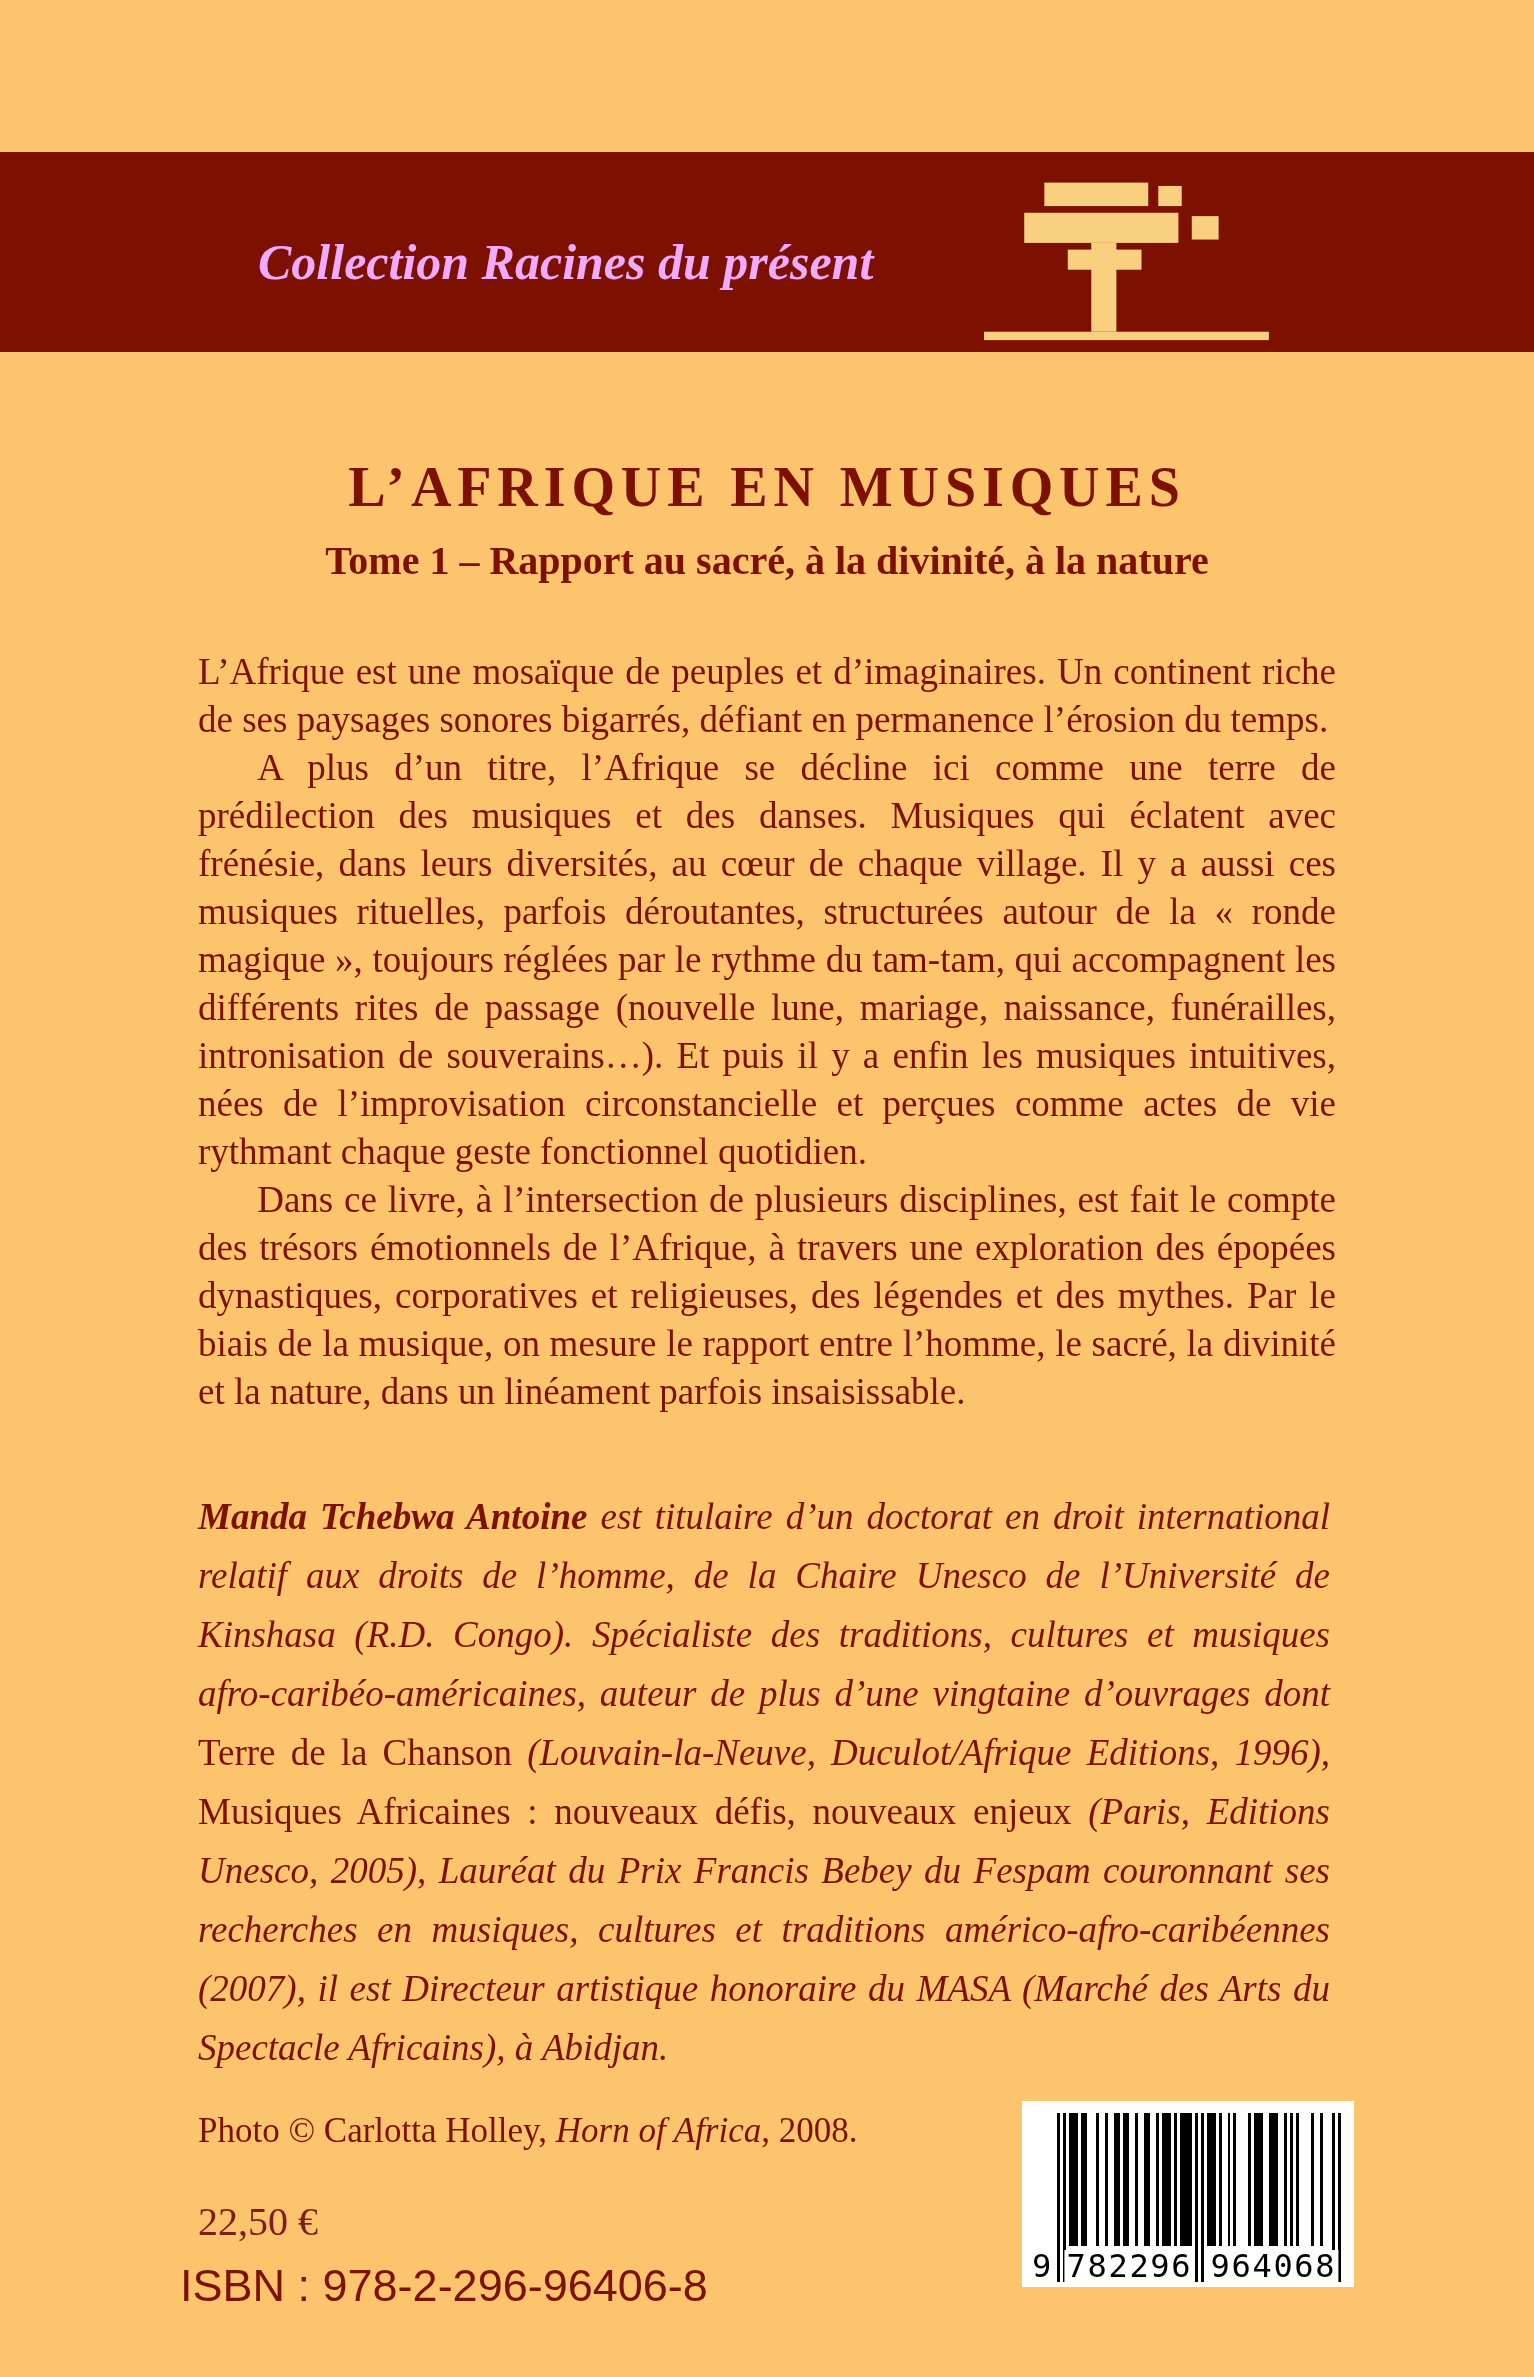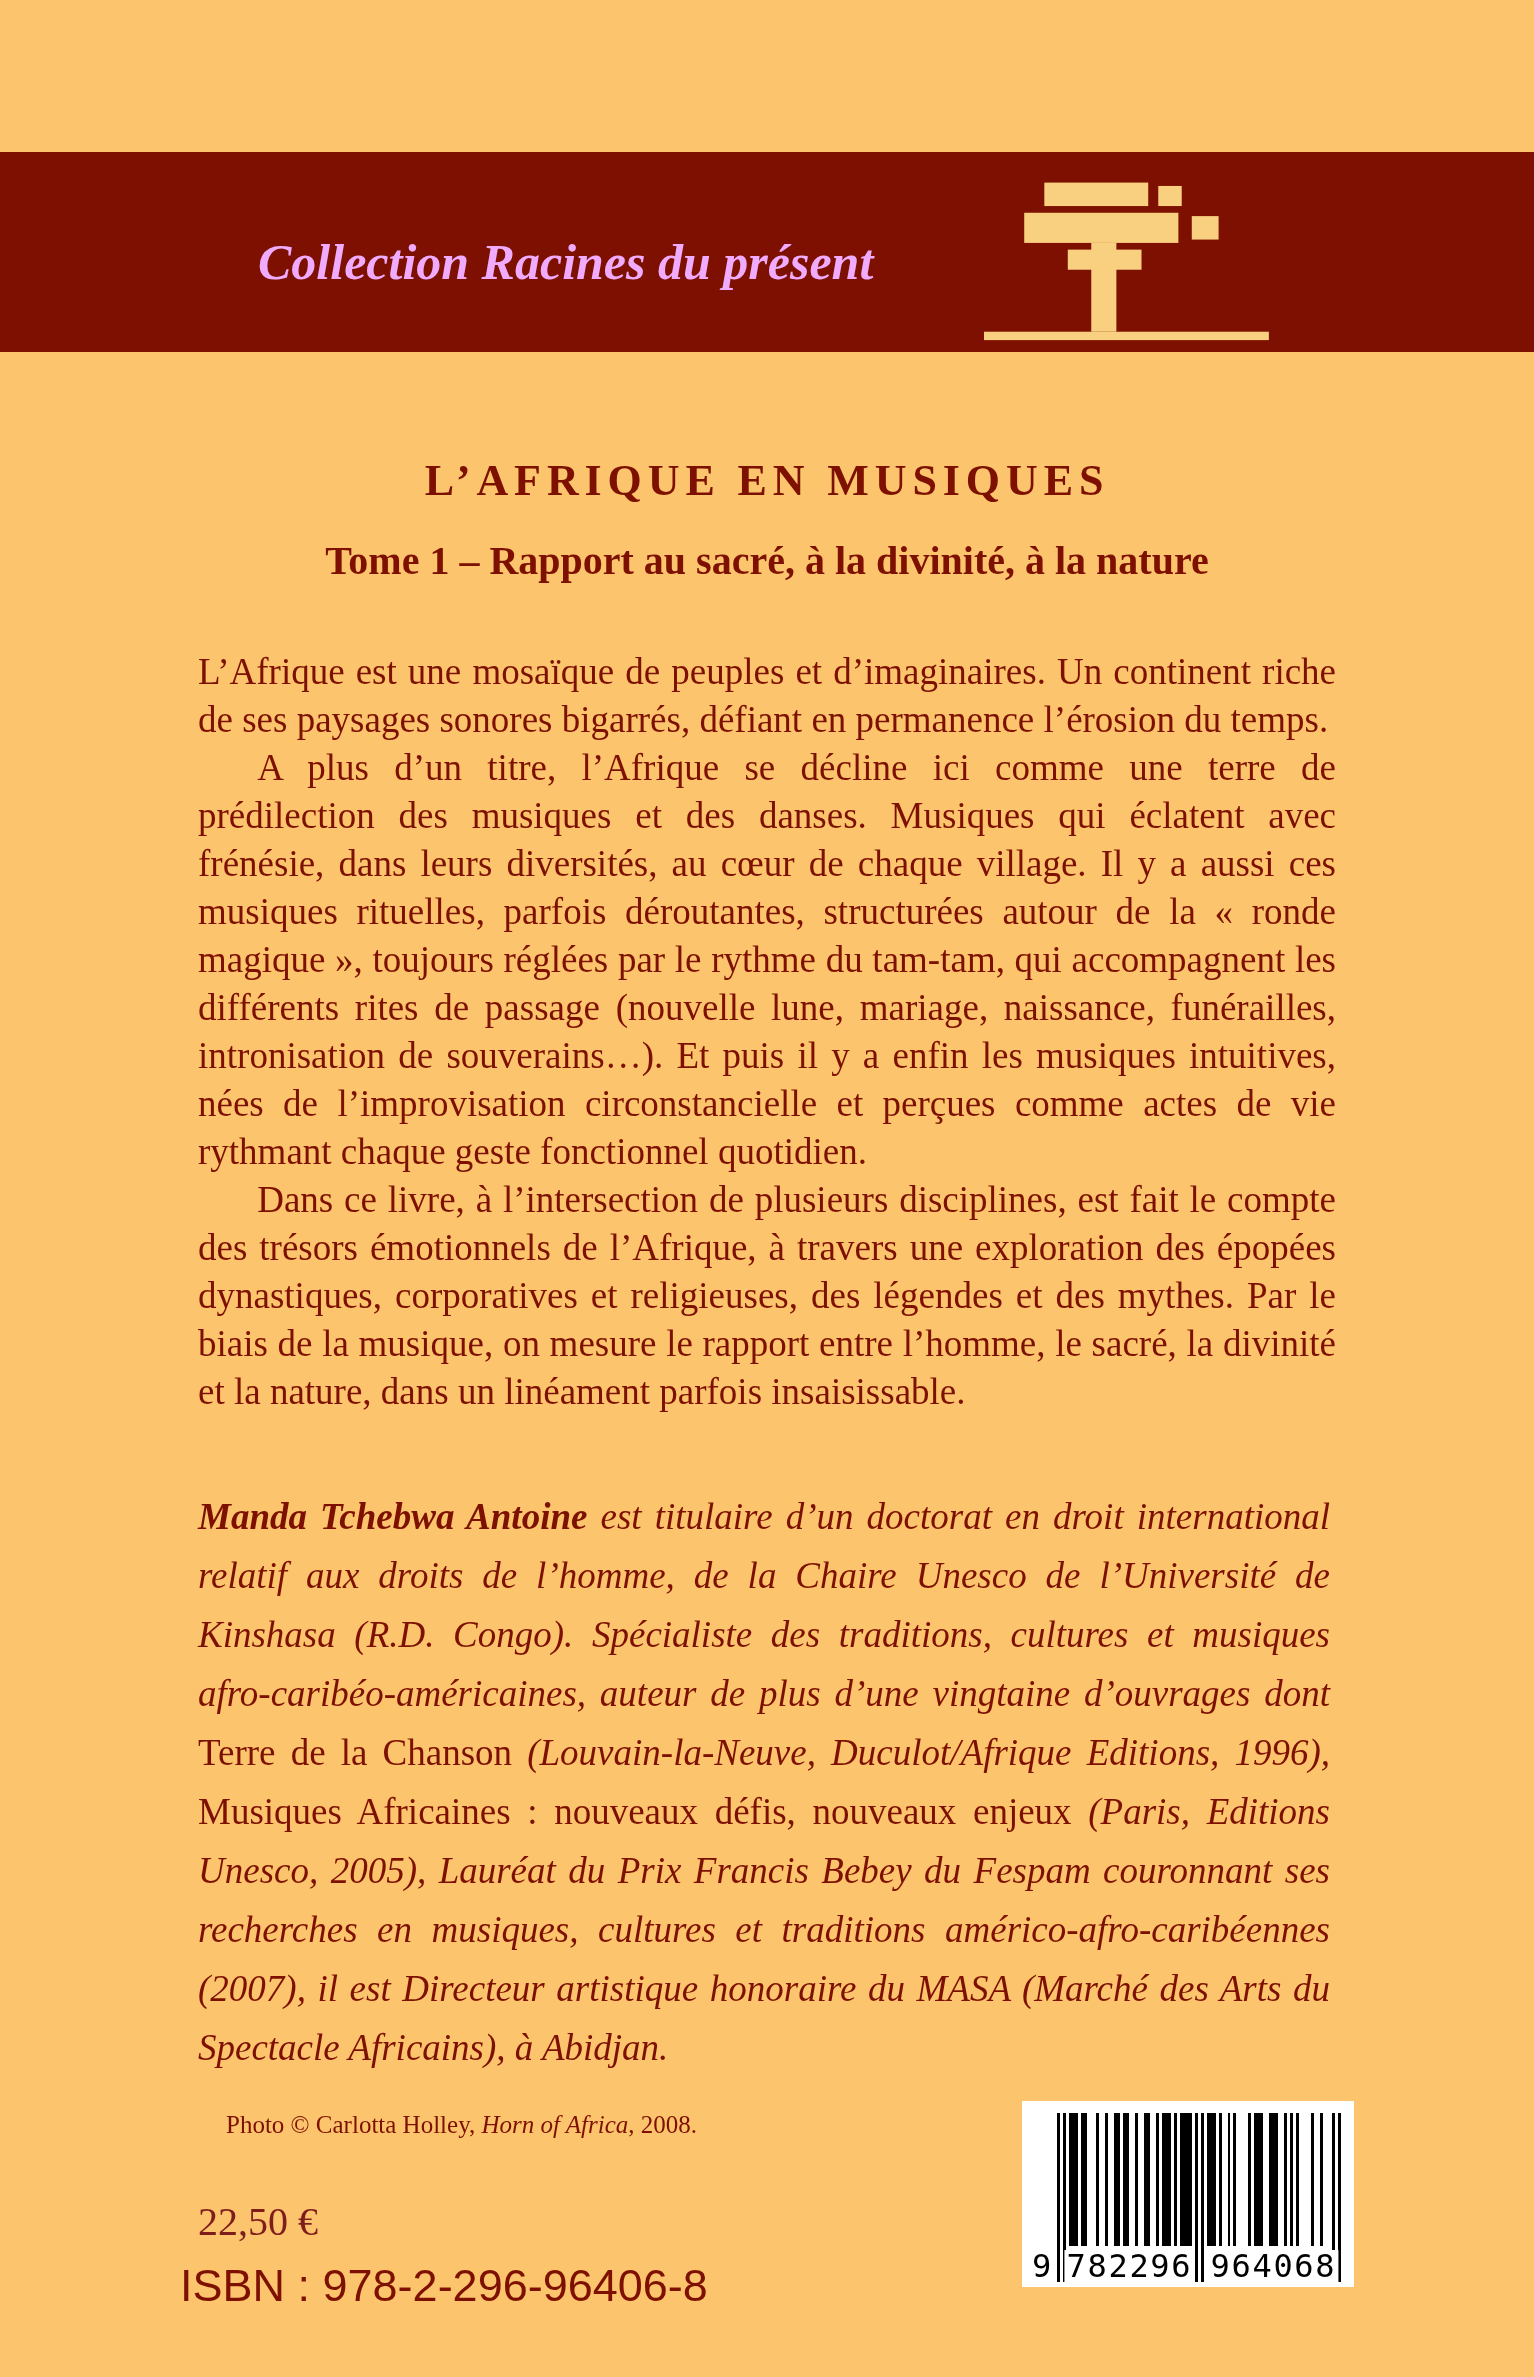--- a/index.html
+++ b/index.html
@@ -34,21 +34,21 @@
     left: 984px; top: 17px;
     width: 310px; height: 178px;
   }
 
   
   .title {
     position: absolute;
     top: 455px; left: 0;
     width: 100%;
     text-align: center;
-    font-size: 44px;
+    font-size: 56px;
     font-weight: bold;
     letter-spacing: 5.9px;
   }
   .subtitle {
     position: absolute;
     top: 537px; left: 0;
     width: 100%;
     text-align: center;
     font-size: 40px;
     font-weight: bold;
@@ -74,22 +74,21 @@
     text-align: justify;
   }
   .seg-bold-italic { font-weight: bold; font-style: italic; }
   .seg-italic { font-style: italic; }
   .seg-roman { font-style: normal; }
 
   
   .photo-credit {
     position: absolute;
     top: 2111px; left: 198px;
-    font-size: 25px;
-    margin-left: 28px;
+    font-size: 35px;
   }
   .price {
     position: absolute;
     top: 2198px; left: 198px;
     font-size: 40px;
     color: #7f1d1d;
   }
   .isbn {
     position: absolute;
     top: 2260px; left: 180px;

